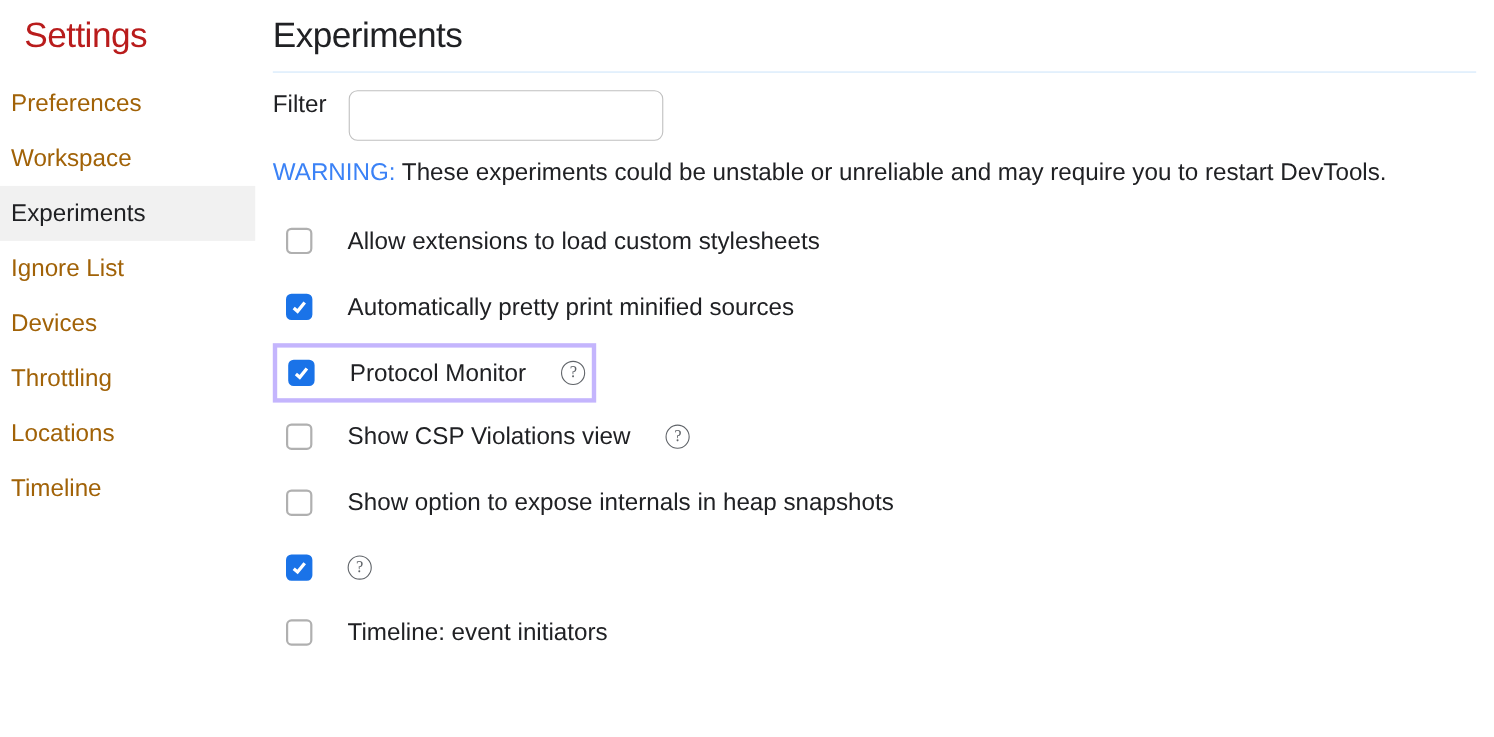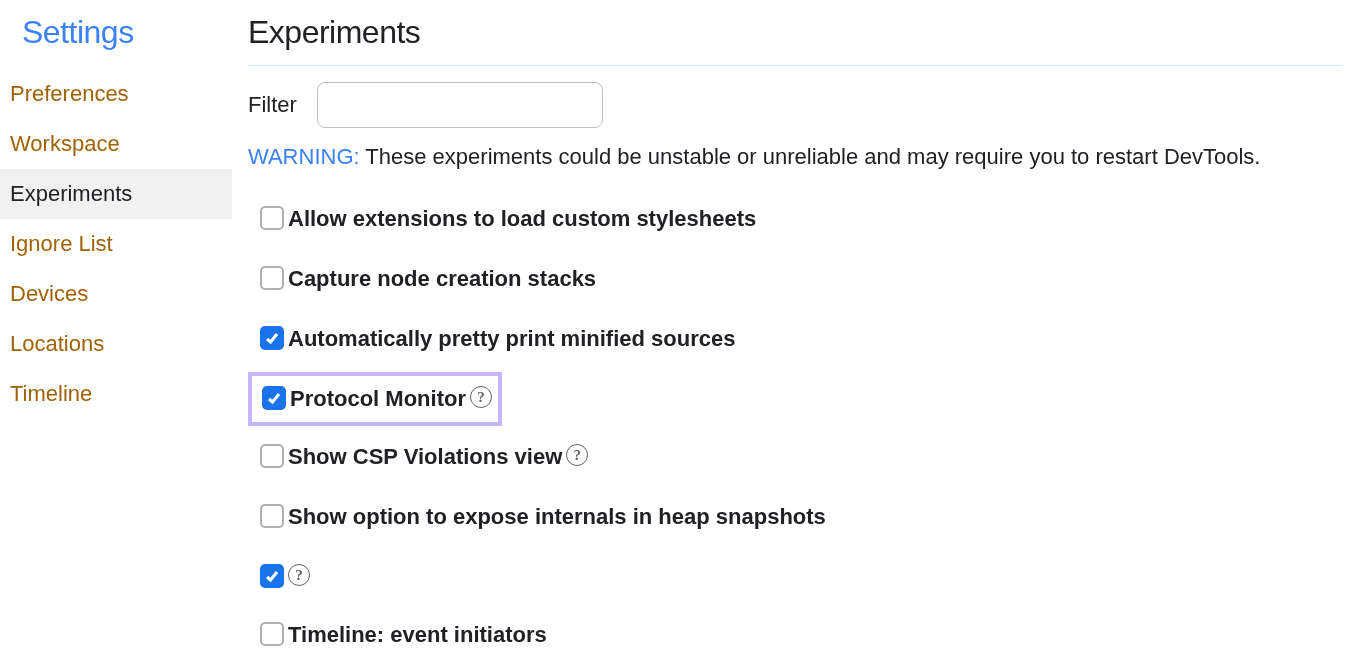--- a/index.html
+++ b/index.html
@@ -18,21 +18,21 @@
     height: 100%;
   }
   .sidebar {
     width: 232px;
     flex-shrink: 0;
     padding-top: 14px;
   }
   .sidebar-title {
     font-size: 32px;
     font-weight: 400;
-    color: #3b82f6;
+    color: #b91c1c;
     padding: 0 0 18px 22px;
     letter-spacing: -0.5px;
   }
   .sidebar-item {
     font-size: 22px;
     color: #a16207;
     padding: 12px 0 12px 10px;
     cursor: pointer;
   }
   .sidebar-item.active {
@@ -47,21 +47,20 @@
     font-size: 32px;
     font-weight: 400;
     color: #202124;
     margin: 0 0 16px 0;
     padding-bottom: 14px;
     border-bottom: 1px solid #cfe6fb;
     letter-spacing: -0.5px;
   }
   .filter-row {
     display: flex;
-    align-items: center;
     gap: 20px;
     margin-bottom: 16px;
   }
   .filter-label {
     font-size: 22px;
     color: #202124;
   }
   .filter-input {
     width: 286px;
     height: 46px;
@@ -73,24 +72,24 @@
   .warning-row {
     font-size: 22px;
     margin-bottom: 24px;
     color: #202124;
   }
   .warning-prefix {
     color: #3b82f6;
   }
   .experiment-row {
     display: flex;
-    gap: 4px;
+    align-items: center;
+    gap: 32px;
     padding: 12px 0 12px 12px;
     margin-bottom: 10px;
-    font-weight: bold;
   }
   .experiment-row.highlight {
     border: 4px solid #c4b5fd;
     border-radius: 0;
     padding: 10px 6px 10px 10px;
     display: inline-flex;
     margin-bottom: 6px;
     margin-top: -2px;
   }
   .checkbox {
@@ -143,20 +142,21 @@
 <body>
 
 <div class="container">
   <aside class="sidebar">
     <div class="sidebar-title">Settings</div>
     <div class="sidebar-item"><span>Preferences</span></div>
     <div class="sidebar-item"><span>Workspace</span></div>
     <div class="sidebar-item active"><span>Experiments</span></div>
     <div class="sidebar-item"><span>Ignore List</span></div>
     <div class="sidebar-item"><span>Devices</span></div>
+    <div class="sidebar-item"><span>Throttling</span></div>
     <div class="sidebar-item"><span>Locations</span></div>
     <div class="sidebar-item"><span>Timeline</span></div>
   </aside>
 
   <main class="main">
     <h1 class="page-title">Experiments</h1>
 
     <div class="filter-row">
       <span class="filter-label">Filter</span>
       <input class="filter-input" type="text" value="" style="">
@@ -164,24 +164,20 @@
 
     <div class="warning-row">
       <span class="warning-prefix">WARNING:</span><span> These experiments could be unstable or unreliable and may require you to restart DevTools.</span>
     </div>
 
     <div class="experiment-row">
       <span class="checkbox"></span>
       <span class="experiment-label">Allow extensions to load custom stylesheets</span>
     </div>
 
-    <div class="experiment-row">
-      <span class="checkbox"></span>
-      <span class="experiment-label">Capture node creation stacks</span>
-    </div>
 
     <div class="experiment-row">
       <span class="checkbox checked">
           <svg viewBox="0 0 16 16">
             <polyline points="3,9 6.5,12 13,4"></polyline>
           </svg>
         </span>
       <span class="experiment-label">Automatically pretty print minified sources</span>
     </div>
 

